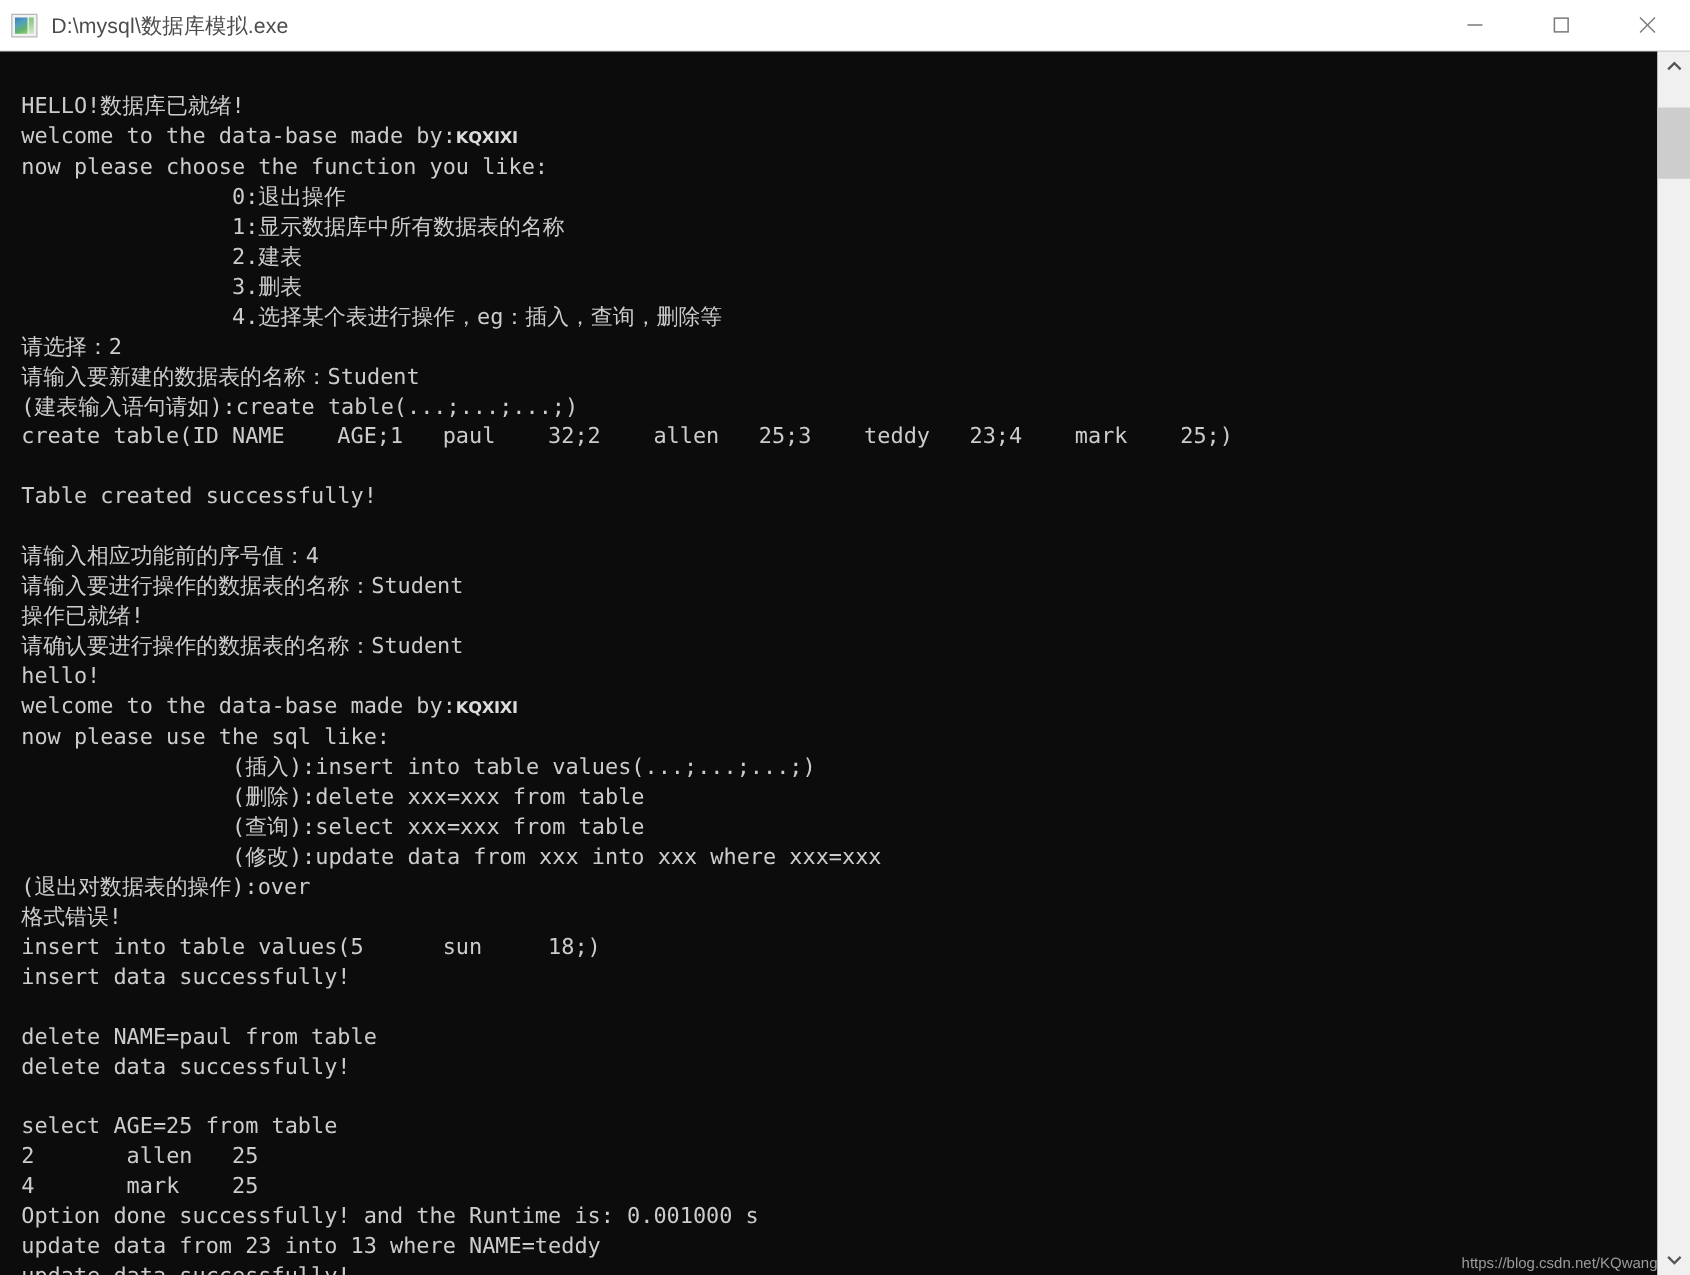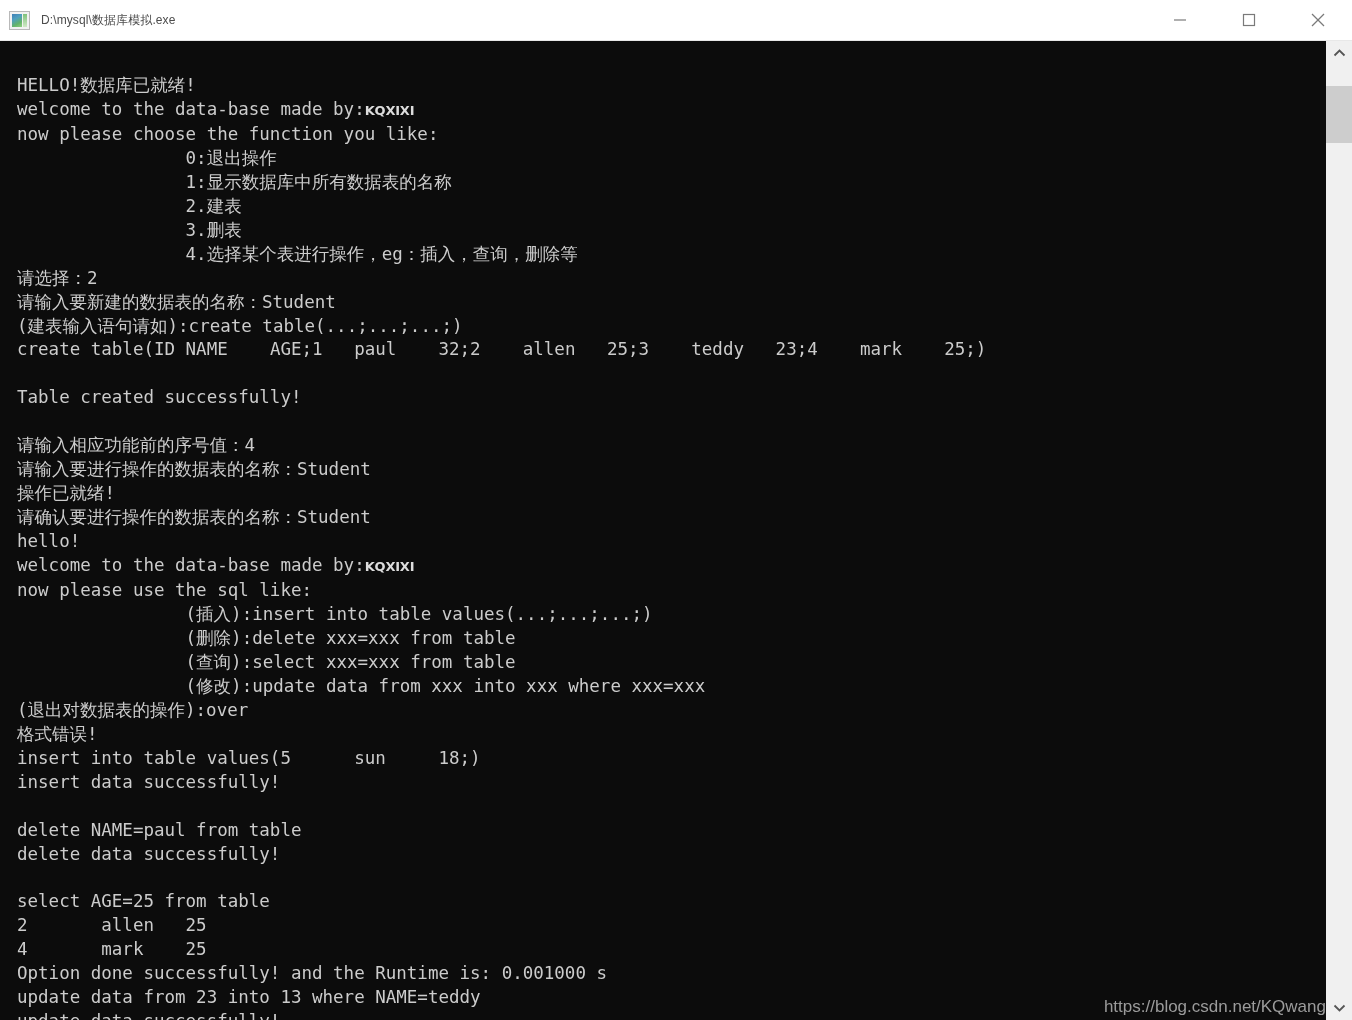--- a/index.html
+++ b/index.html
@@ -58,21 +58,21 @@
     width: 10px; height: 13px;
     background: linear-gradient(150deg, #3f7fb5 0%, #4f9fc0 35%, #63b36a 70%, #8fd07f 100%);
   }
   #app-icon .bar {
     position: absolute;
     left: 13px; top: 2px;
     width: 4px; height: 13px;
     background: linear-gradient(180deg, #7fc27b 0%, #cfe8c5 100%);
   }
   #title-text {
-    font-size: 12px;
+    font-size: 17px;
     color: #4c4c4c;
     font-family: "Liberation Sans", sans-serif;
     white-space: nowrap;
     letter-spacing: 0.1px;
     text-align: center;
   }
   #window-controls {
     display: flex;
     align-items: stretch;
     height: 100%;
@@ -154,21 +154,21 @@
     height: 57px;
     background: #cdcdcd;
   }
 
   
   #blog-watermark {
     position: absolute;
     right: 26px;
     bottom: 3px;
     font-family: "Liberation Sans", sans-serif;
-    font-size: 17px;
+    font-size: 12px;
     color: #9b9b9b;
     white-space: nowrap;
     z-index: 3;
   }
 </style>
 </head>
 <body>
 
 <div id="window">
 

